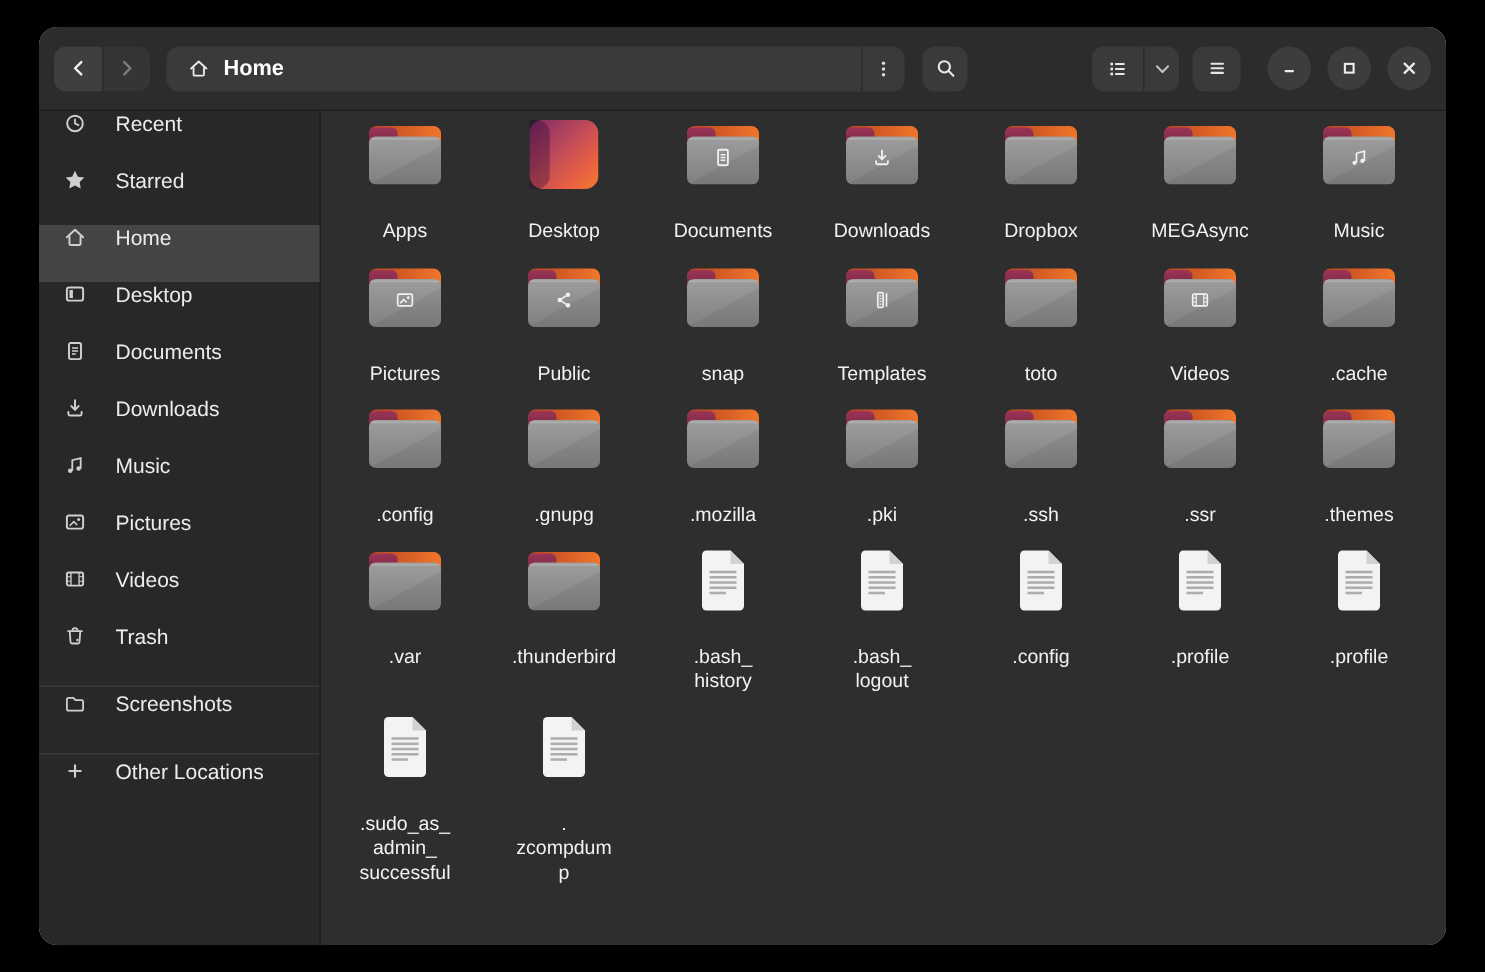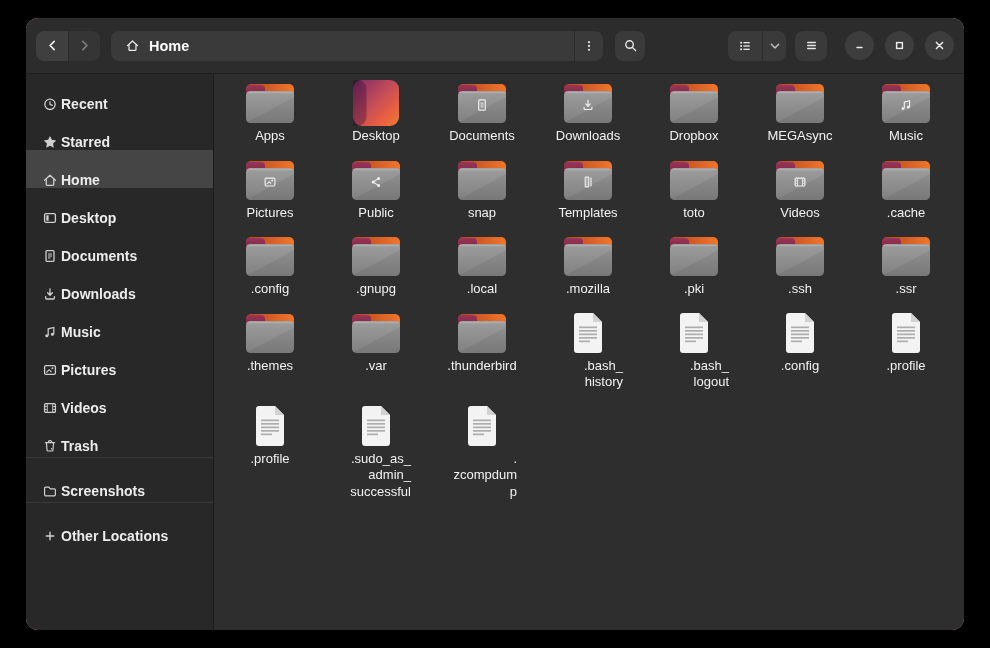--- a/index.html
+++ b/index.html
@@ -57,39 +57,39 @@
   .win-ctl.min{margin-left:18px;}
   .win-ctl.max{margin-left:11px;}
   .win-ctl.close{margin-left:11px;}
   
   .content{flex:1;display:flex;min-height:0;}
   .sidebar{
     width:188px;flex:0 0 188px;background:#282828;border-right:1px solid #1b1b1b;
     padding-top:0;box-sizing:border-box;
   }
   .sb-row{
-    height:38px;display:flex;align-items:flex-end;padding-left:16px;gap:3px;
-    color:#ececec;font-size:14px;cursor:pointer;font-weight:bold;
+    height:38px;display:flex;align-items:flex-start;padding-left:16px;gap:19px;
+    color:#ececec;font-size:14px;cursor:pointer;
   }
   .sb-row .sb-ic{width:16px;height:16px;color:#cfcfcf;display:flex;}
   .sb-row .sb-ic svg{width:16px;height:16px;}
   .sb-row.selected{background:#454545;}
   .sb-sep{height:1px;background:#3b3b3b;margin:3px 0;}
   .main{
     flex:1;background:#2e2e2e;overflow:hidden;
     padding:6px 0 0 3px;box-sizing:border-box;
   }
   .grid{
     display:grid;grid-template-columns:repeat(7,106px);
     grid-auto-rows:min-content;row-gap:12px;align-items:start;justify-items:center;
   }
   .file-item{width:106px;display:flex;flex-direction:column;align-items:center;cursor:pointer;}
   .icon-box{height:46px;display:flex;align-items:center;justify-content:center;}
   .file-label{
-    margin-top:2px;font-size:13px;line-height:16.5px;color:#f2f2f2;text-align:right;
+    margin-top:20px;font-size:13px;line-height:16.5px;color:#f2f2f2;text-align:center;
     max-width:70px;overflow-wrap:anywhere;word-break:normal;
   }
   .svgdefs{position:absolute;width:0;height:0;overflow:hidden;}
 </style>
 </head>
 <body>
 
 <svg class="svgdefs" aria-hidden="true">
   <defs>
     <linearGradient id="gradBack" x1="0" y1="0" x2="1" y2="0">
@@ -597,28 +597,20 @@
 
   <div class="file-item">
     <div class="icon-box">
               <svg width="48" height="40" viewBox="0 0 48 40">
                 <use href="#folder-base"></use>
               </svg>
             </div>
     <div class="file-label">.​gnupg</div>
   </div>
 
-  <div class="file-item">
-    <div class="icon-box">
-              <svg width="48" height="40" viewBox="0 0 48 40">
-                <use href="#folder-base"></use>
-              </svg>
-            </div>
-    <div class="file-label">.​local</div>
-  </div>
 
   <div class="file-item">
     <div class="icon-box">
               <svg width="48" height="40" viewBox="0 0 48 40">
                 <use href="#folder-base"></use>
               </svg>
             </div>
     <div class="file-label">.​mozilla</div>
   </div>
 

